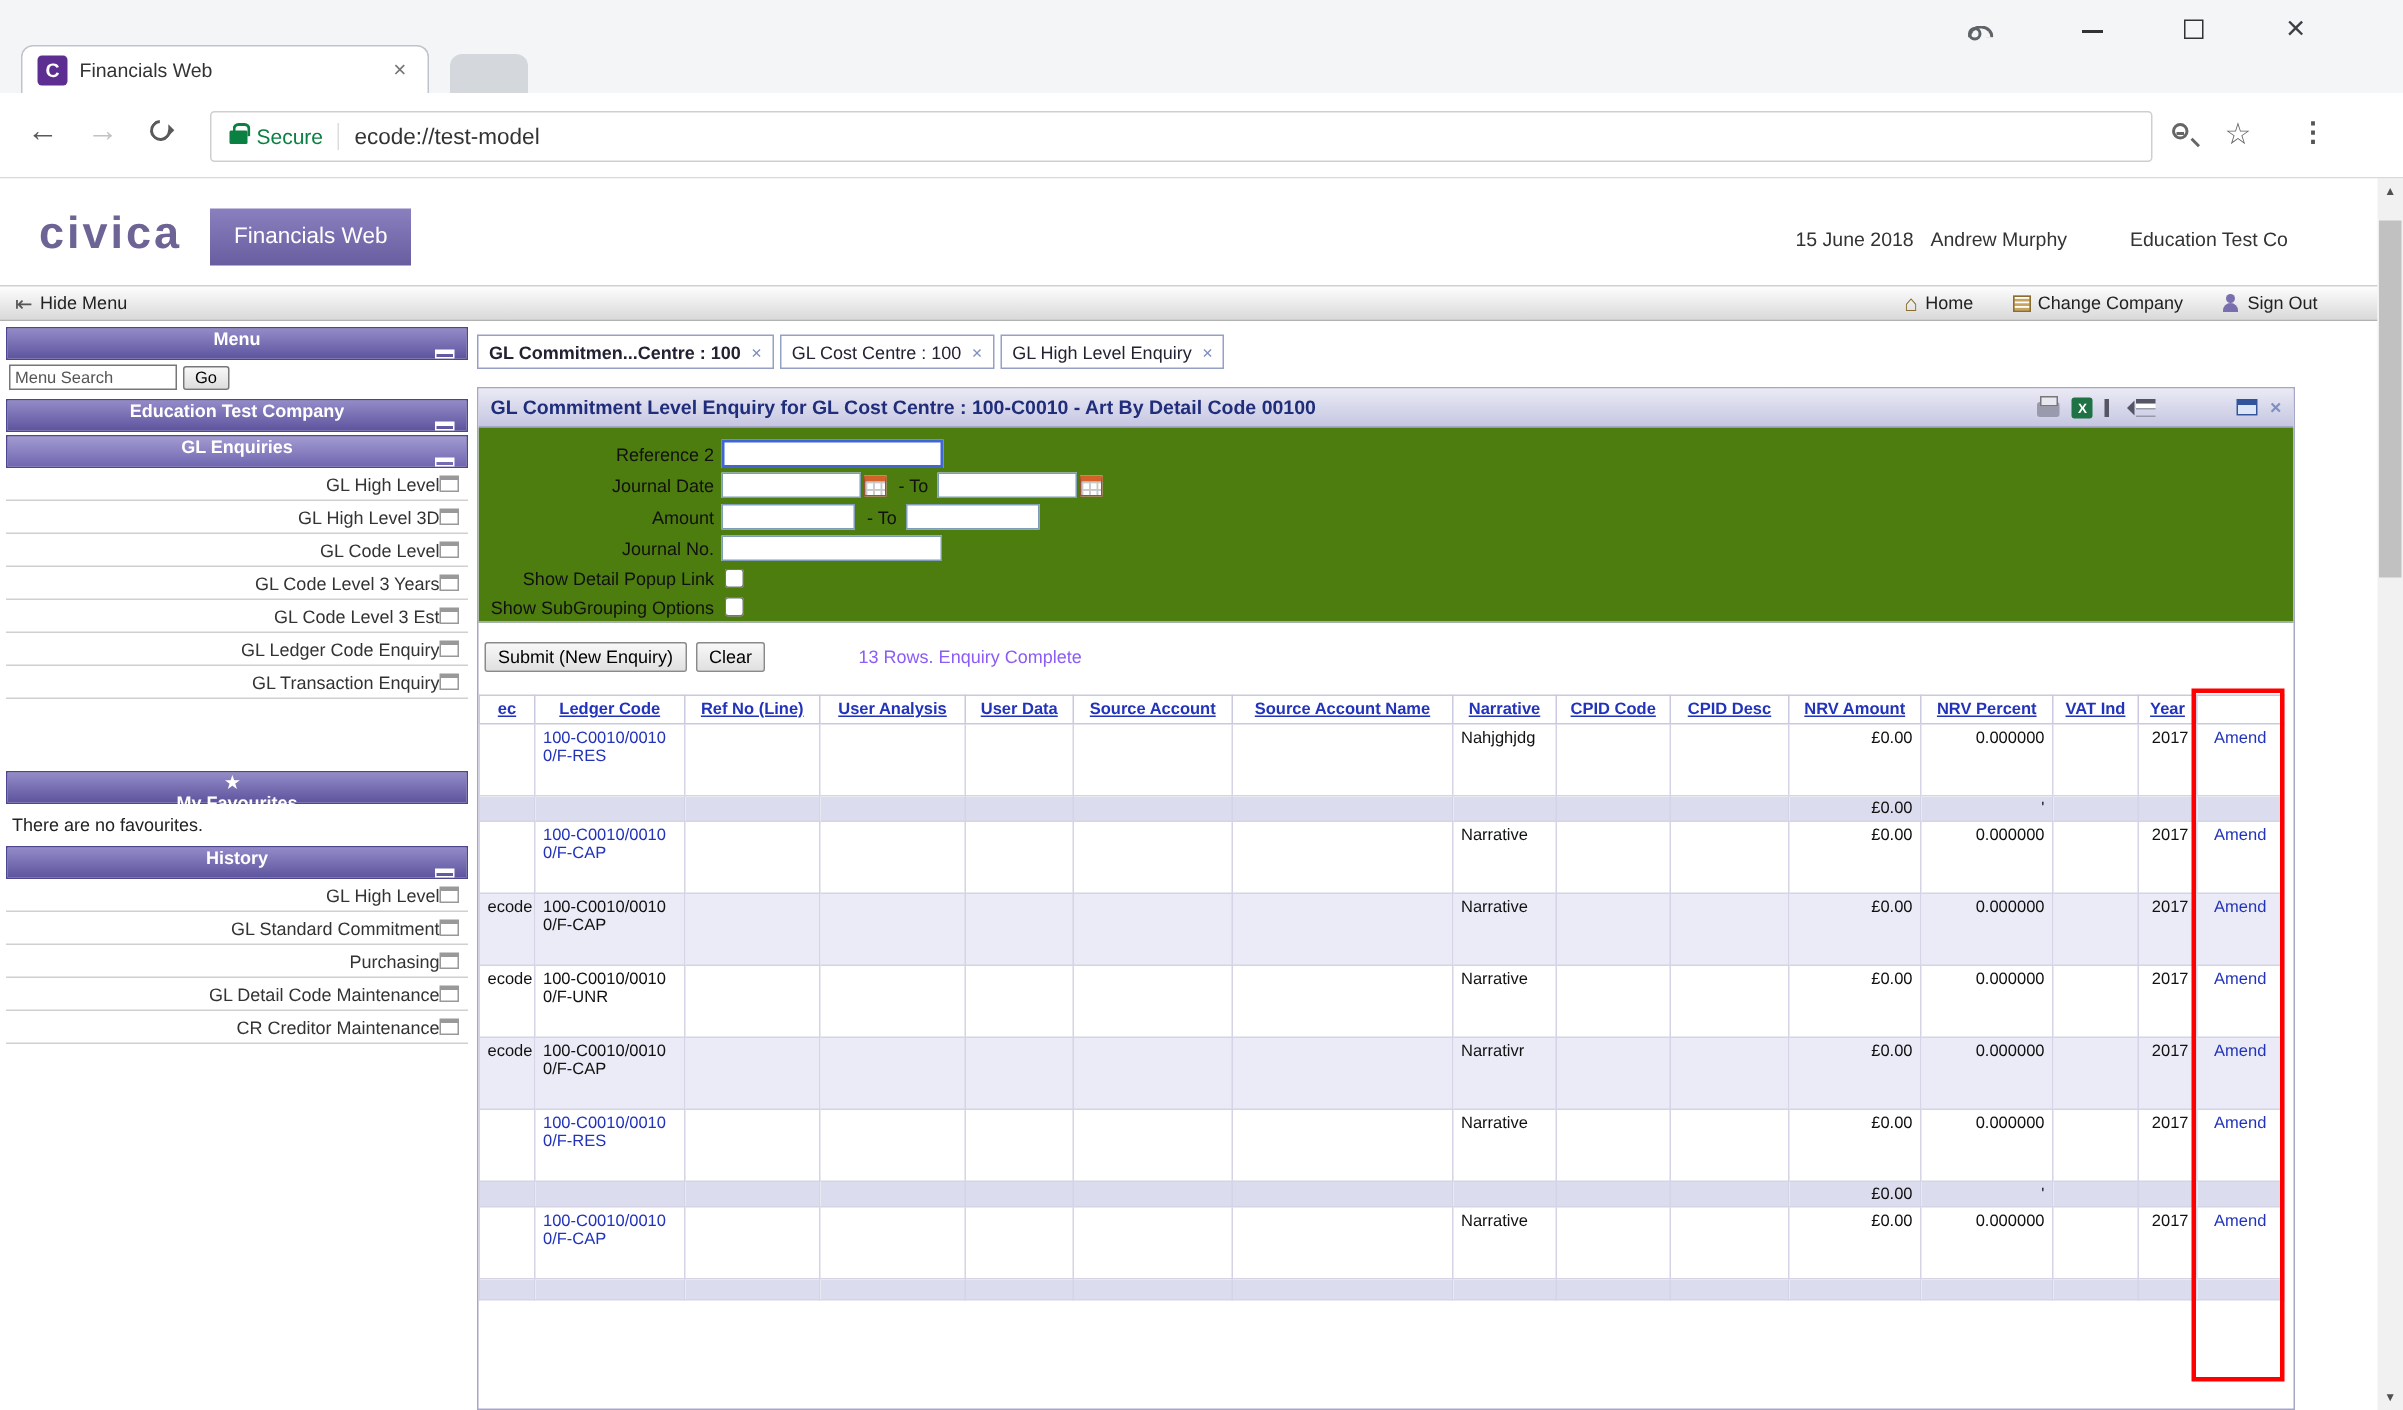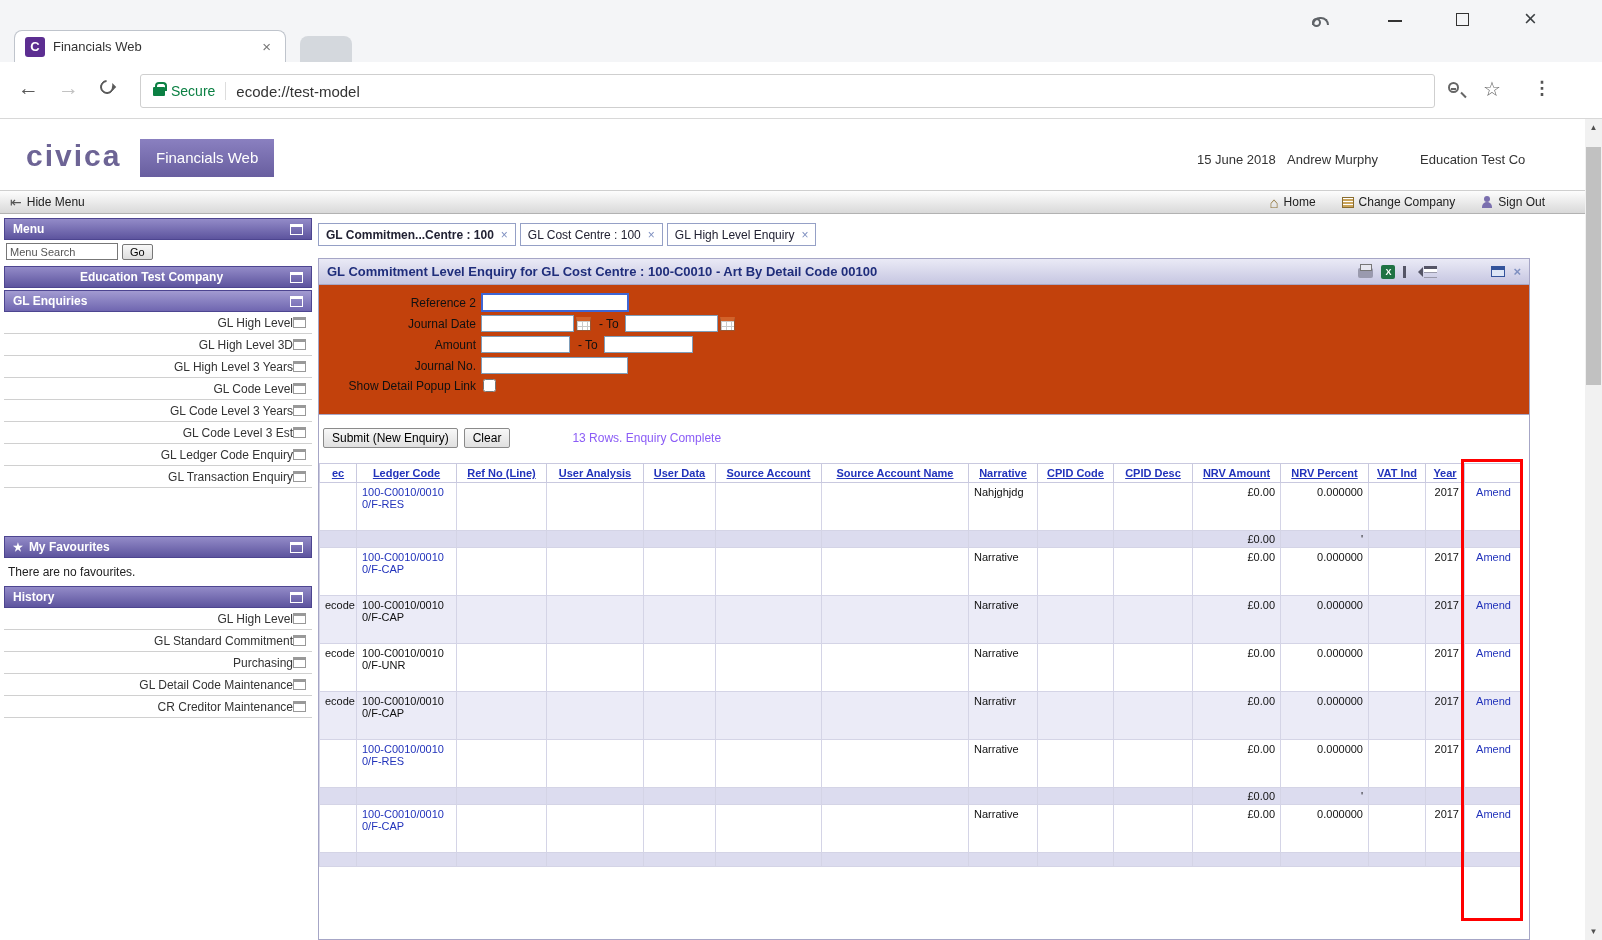--- a/index.html
+++ b/index.html
@@ -73,21 +73,21 @@
                 background-size:100% 3px; }
   .i-person { position:relative; width:12px; height:12px; }
   .i-person:before { content:""; position:absolute; left:3px; top:0; width:6px; height:6px;
                      background:#7a6fae; border-radius:50%; }
   .i-person:after { content:""; position:absolute; left:1px; top:6px; width:10px; height:6px;
                     background:#7a6fae; border-radius:5px 5px 0 0; }
 
   
   .sidebar { position:absolute; top:218px; left:4px; width:308px; font-size:12px; }
   .sb-hdr { height:22px; background:linear-gradient(#938bc8,#5d549e); border:1px solid #4d4590;
-            color:#fff; font-weight:bold; display:flex; align-items:center; padding:0 8px; position:relative; }
+            color:#fff; font-weight:bold; display:flex; align-items:center; padding:0 8px; position:relative;flex-direction:column; }
   .sb-hdr.sel { background:linear-gradient(#a29bd1,#6f66b0); }
   .sb-hdr .center { flex:1; text-align:center; }
   .mini-win { width:13px; height:11px; border:1px solid #fff; border-top:3px solid #fff; margin-left:auto; }
   .mini-win.gray { border-color:#999; border-top-color:#999; margin-right:6px; }
   .sb-search { display:flex; align-items:center; gap:4px; padding:3px 2px 4px 2px; }
   .sb-search input { width:112px; height:17px; border:1px solid #777; font-size:11px; padding:0 3px;
                      font-family:"Liberation Sans",sans-serif; }
   .sb-search input::placeholder { color:#555; opacity:1; }
   .go-btn { font-size:11px; background:linear-gradient(#f8f8f8,#ddd); border:1px solid #777;
             border-radius:2px; padding:1px 7px; cursor:pointer; }
@@ -116,21 +116,21 @@
   .i-excel { width:14px; height:14px; background:#1f7244; color:#fff; font-size:9px; font-weight:bold;
              display:flex; align-items:center; justify-content:center; border-radius:2px; }
   .i-firstpage { width:13px; height:12px; border-left:3px solid #556; position:relative; }
   .i-firstpage:after { content:""; position:absolute; left:7px; top:1px; border:5px solid transparent; border-right-color:#556; }
   .i-summary { width:13px; height:12px; border-top:3px solid #556; border-bottom:1px solid #99a;
                background:linear-gradient(#fff 3px, transparent 3px); position:relative; }
   .i-summary:before { content:""; position:absolute; left:0; top:3px; width:100%; border-top:1px solid #99a; }
   .i-popout { width:14px; height:11px; border:1px solid #33539b; border-top:4px solid #33539b; background:#dde6f6; }
   .i-xsmall { color:#7e8fc0; font-size:13px; }
 
-  .form-area { height:130px; background:#c2410c; border-bottom:1px solid #a6a6c6; padding-top:7px; font-size:12px; color:#111; }
+  .form-area { height:130px; background:#4d7c0f; border-bottom:1px solid #a6a6c6; padding-top:7px; font-size:12px; color:#111; }
   .f-row { display:flex; align-items:center; height:21px; }
   .f-row.chk { height:19px; }
   .f-label { width:157px; text-align:right; margin-right:5px; white-space:nowrap; }
   .f-row input[type=text] { height:17px; border:1px solid #7f9db9; font-size:11px; padding:0 2px; background:#fff;
                             font-family:"Liberation Sans",sans-serif; }
   .in-ref2 { width:148px; border:2px solid #3f66d4 !important; height:19px !important; }
   .in-date { width:93px; } .in-amt { width:89px; } .in-jno { width:147px; }
   .cal-ico { width:15px; height:14px; background:#fff; border:1px solid #995533; border-top:4px solid #d2622a;
              margin-left:2px; background-image:linear-gradient(#c9c9c9 1px, transparent 1px),
              linear-gradient(90deg,#c9c9c9 1px, transparent 1px); background-size:5px 5px; cursor:pointer; }
@@ -257,24 +257,20 @@
     <div>
         <div class="sb-item">
           <span>GL High Level</span>
           <span class="mini-win gray"></span>
         </div>
         <div class="sb-item">
           <span>GL High Level 3D</span>
           <span class="mini-win gray"></span>
         </div>
         <div class="sb-item">
-          <span>GL High Level 3 Years</span>
-          <span class="mini-win gray"></span>
-        </div>
-        <div class="sb-item">
           <span>GL Code Level</span>
           <span class="mini-win gray"></span>
         </div>
         <div class="sb-item">
           <span>GL Code Level 3 Years</span>
           <span class="mini-win gray"></span>
         </div>
         <div class="sb-item">
           <span>GL Code Level 3 Est</span>
           <span class="mini-win gray"></span>
@@ -371,20 +367,24 @@
           <input type="text" class="in-amt" style="">
           <span class="to-sep">- To</span>
           <input type="text" class="in-amt" style="">
         </div>
         <div class="f-row">
           <span class="f-label">Journal No.</span>
           <input type="text" class="in-jno" style="">
         </div>
         <div class="f-row chk">
           <span class="f-label">Show Detail Popup Link</span>
+          <input type="checkbox" style="">
+        </div>
+        <div class="f-row chk">
+          <span class="f-label">Show SubGrouping Options</span>
           <input type="checkbox" style="">
         </div>
       </div>
 
       <div class="btn-row">
         <button class="btn">Submit (New Enquiry)</button>
         <button class="btn">Clear</button>
         <span class="status-txt">13 Rows. Enquiry Complete</span>
       </div>
 

